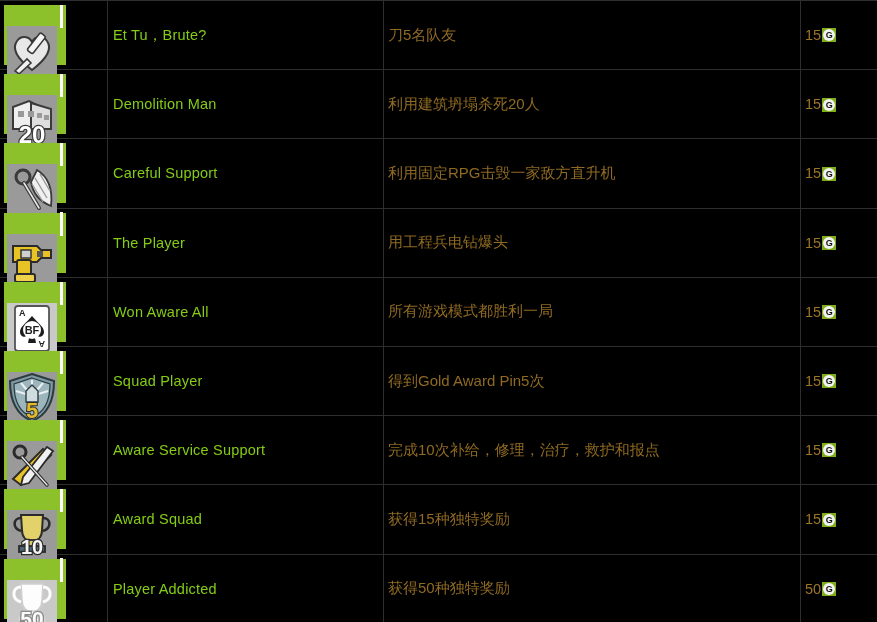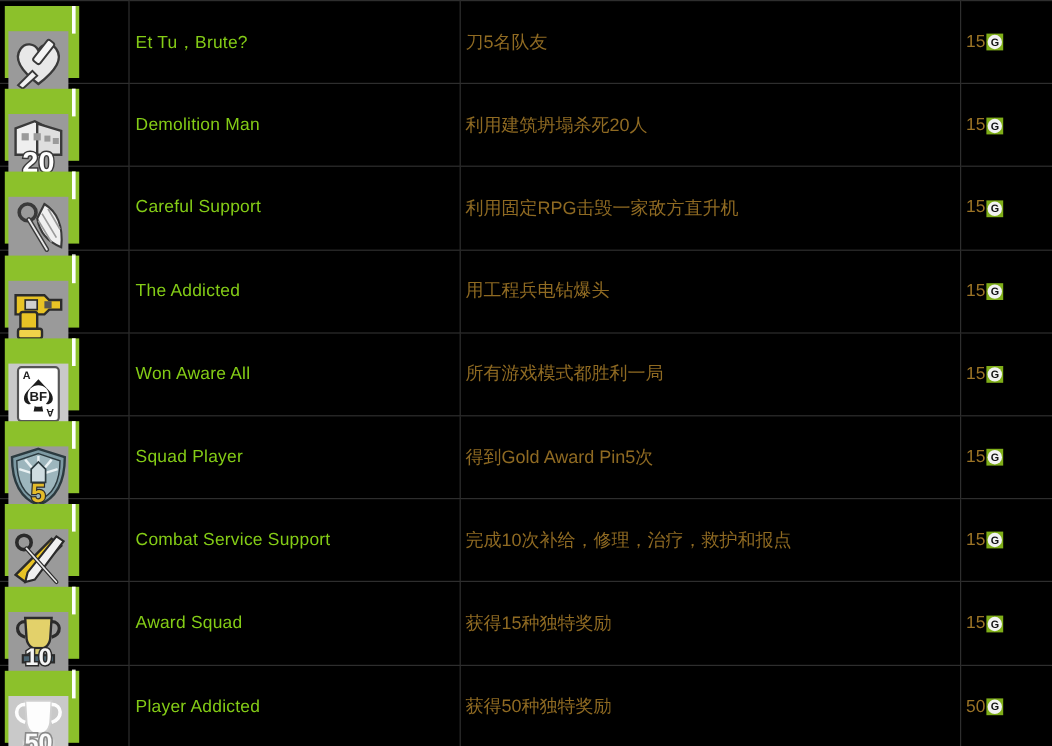--- a/index.html
+++ b/index.html
@@ -202,21 +202,21 @@
           <span class="badge"><span class="badge-inner"><div class="badge-art art-dark">
                 <svg width="50" height="51" viewBox="0 0 50 51">
                   <path d="M6 12 L30 12 L34 16 L44 16 L44 24 L34 24 L30 28 L6 28 Z" fill="#e8c325" stroke="#2b2b2b" stroke-width="2"></path>
                   <rect x="10" y="26" width="14" height="20" rx="2" fill="#e8c325" stroke="#2b2b2b" stroke-width="2"></rect>
                   <rect x="8" y="40" width="20" height="8" rx="2" fill="#f0d24a" stroke="#2b2b2b" stroke-width="2"></rect>
                   <rect x="30" y="17" width="6" height="6" fill="#555555"></rect>
                   <rect x="14" y="16" width="10" height="8" fill="#cfcfcf" stroke="#2b2b2b" stroke-width="1.4"></rect>
                 </svg>
               </div></span></span>
         </td>
-        <td class="cell-name"><span>The Addicted</span></td>
+        <td class="cell-name"><span>The Player</span></td>
         <td class="cell-desc"><span>用工程兵电钻爆头</span></td>
         <td class="cell-points"><span class="points-wrap">
             <span>15</span>
             <span class="gs-icon"></span>
           </span></td>
       </tr>
       <tr class="ach-row">
         <td class="cell-icon">
           <span class="badge"><span class="badge-inner"><div class="badge-art art-light">
                 <svg width="50" height="51" viewBox="0 0 50 51">
@@ -266,21 +266,21 @@
           <span class="badge"><span class="badge-inner"><div class="badge-art art-dark">
                 <svg width="50" height="51" viewBox="0 0 50 51">
                   <path d="M6 38 L36 8 L44 14 L14 44 Z" fill="#e8c325" stroke="#2b2b2b" stroke-width="2"></path>
                   <path d="M40 6 L46 10 L22 42 L14 44 L16 36 Z" fill="#f0f0f0" stroke="#2b2b2b" stroke-width="1.8"></path>
                   <circle cx="13" cy="11" r="6" fill="none" stroke="#2b2b2b" stroke-width="3"></circle>
                   <path d="M15 16 L40 44" stroke="#2b2b2b" stroke-width="3.4" stroke-linecap="round"></path>
                   <path d="M15 16 L40 44" stroke="#e6e6e6" stroke-width="1.4" stroke-linecap="round"></path>
                 </svg>
               </div></span></span>
         </td>
-        <td class="cell-name"><span>Combat Service Support</span></td>
+        <td class="cell-name"><span>Aware Service Support</span></td>
         <td class="cell-desc"><span>完成10次补给，修理，治疗，救护和报点</span></td>
         <td class="cell-points"><span class="points-wrap">
             <span>15</span>
             <span class="gs-icon"></span>
           </span></td>
       </tr>
       <tr class="ach-row">
         <td class="cell-icon">
           <span class="badge"><span class="badge-inner"><div class="badge-art art-dark">
                 <svg width="50" height="51" viewBox="0 0 50 51">

